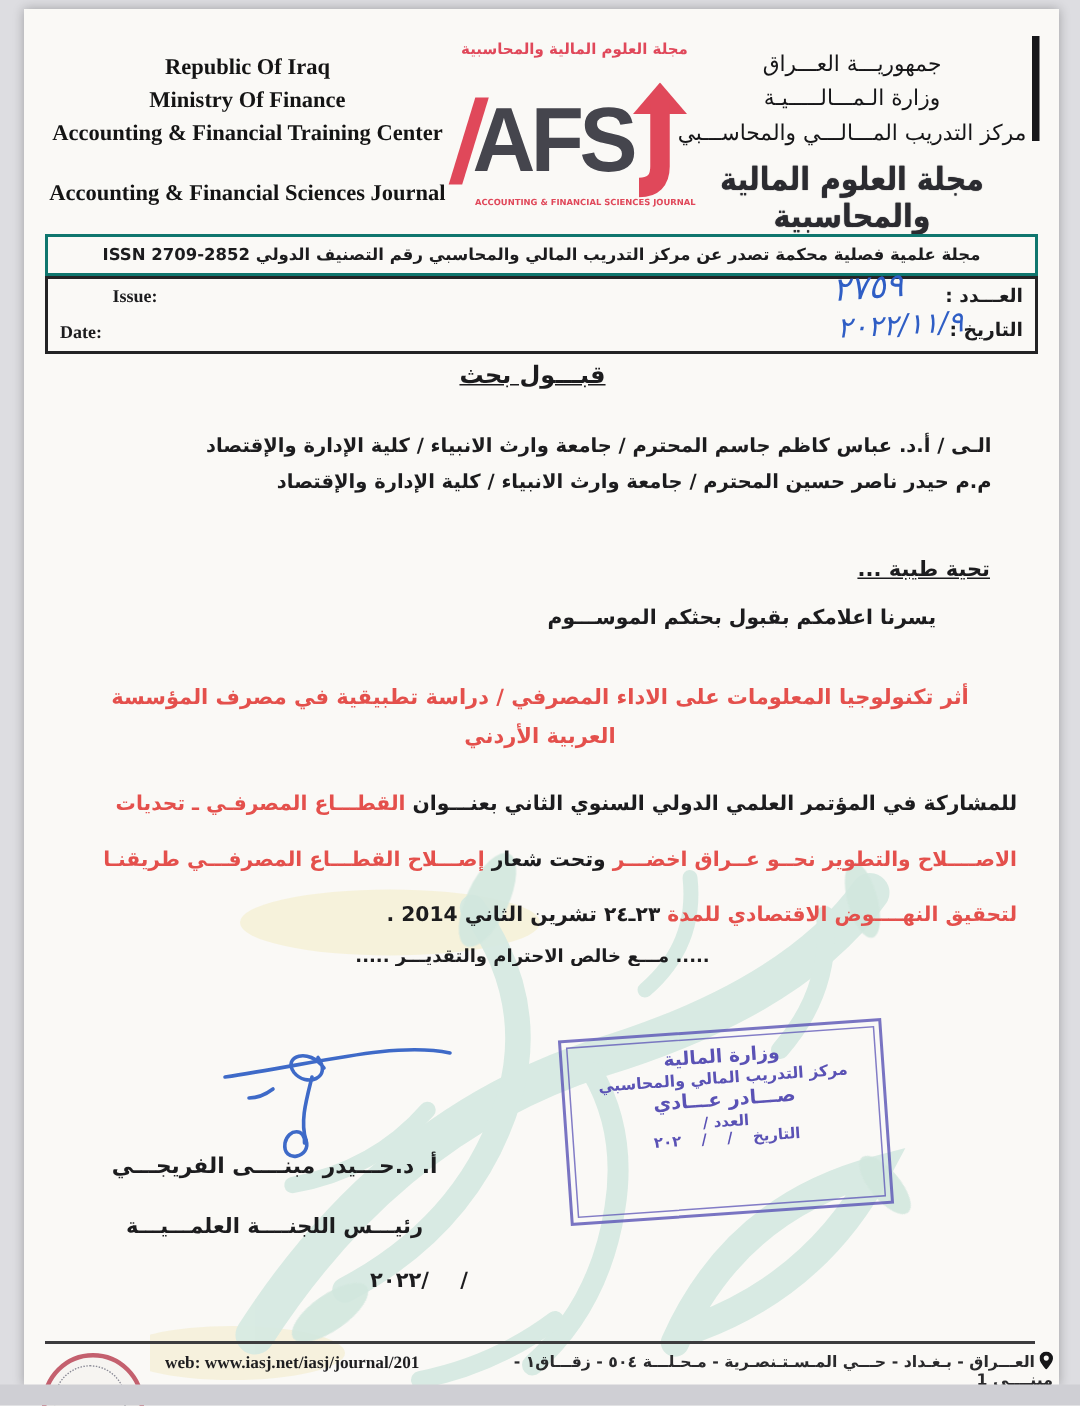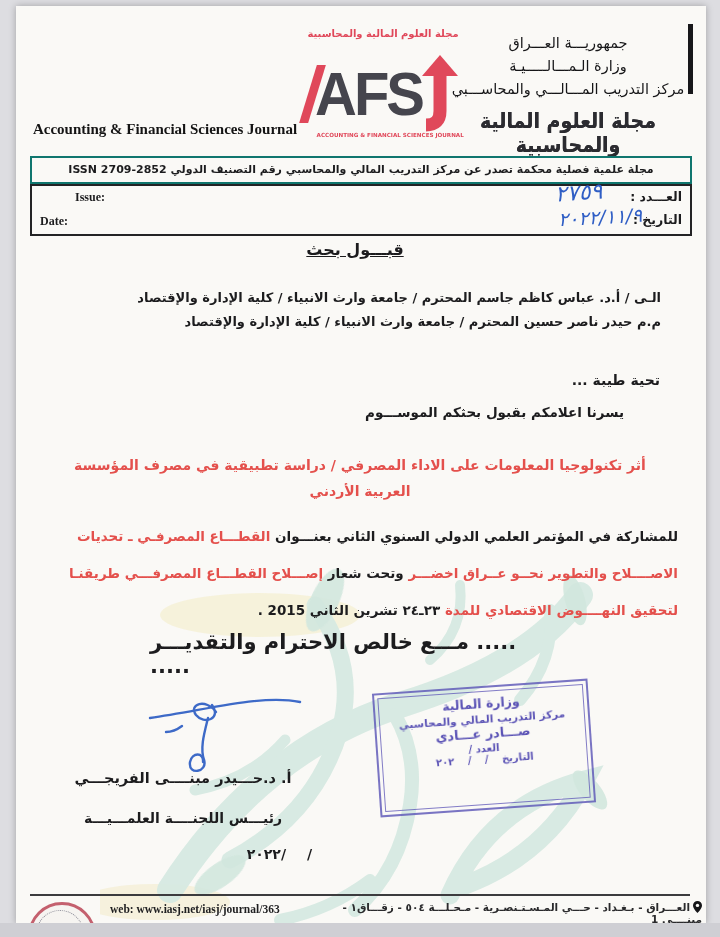--- a/index.html
+++ b/index.html
@@ -35,29 +35,29 @@
   .meta-en{position:absolute;font-family:"Liberation Serif",serif;font-weight:bold;font-size:12px;}
   .hand{position:absolute;color:#2f5ec5;font-style:italic;}
   .hand-issue{right:88px;top:-6px;font-size:22px;letter-spacing:7px;transform:rotate(-4deg);}
   .hand-date{right:48px;top:20px;font-size:19px;letter-spacing:3px;transform:rotate(-3deg);}
   
   .title{left:255px;top:240px;width:200px;text-align:center;font-size:16px;font-weight:bold;
          text-decoration:underline;}
   .recipients{left:55px;top:286px;width:606px;text-align:right;font-size:13px;font-weight:bold;
               line-height:24px;}
   .recipients span{display:block;}
-  .greeting{left:440px;top:372px;width:220px;text-align:right;font-size:14px;font-weight:bold;}
+  .greeting{left:440px;top:372px;width:220px;text-align:right;font-size:14px;font-weight:bold;text-decoration:underline;}
   .intro{left:340px;top:404px;width:284px;text-align:right;font-size:13.5px;font-weight:bold;}
   .paper-title{left:58px;top:452px;width:604px;text-align:center;font-size:14px;font-weight:bold;
                color:#e4504c;line-height:26px;}
   .body-par{left:42px;top:518px;width:636px;text-align:right;font-size:13.5px;font-weight:bold;
             line-height:37px;}
   .seg-red{color:#e4504c;}
   .seg-black{color:#1c1c1e;}
-  .closing{left:150px;top:630px;width:410px;text-align:left;font-size:21px;font-weight:bold;}
+  .closing{left:150px;top:630px;width:410px;text-align:center;font-size:12px;font-weight:bold;}
   
   .stamp{left:376px;top:686px;width:206px;height:114px;transform:rotate(-4deg);
          border:2px solid rgba(89,82,181,.8);padding:3px;z-index:3;}
   .stamp-inner{width:100%;height:100%;border:1.5px solid rgba(89,82,181,.75);box-sizing:border-box;
                text-align:center;color:#5a52b5;}
   .stamp .l1{font-size:12.5px;font-weight:bold;margin-top:4px;}
   .stamp .l2{font-size:10.5px;font-weight:bold;margin-top:2px;}
   .stamp .l3{font-size:13px;font-weight:bold;letter-spacing:1px;margin-top:1px;}
   .stamp .l4{font-size:10px;font-weight:bold;margin-top:2px;}
   .stamp .l5{font-size:10px;font-weight:bold;word-spacing:10px;}
@@ -101,20 +101,25 @@
       <path d="M330 120 Q365 90 360 45" stroke-width="10"></path>
     </g>
     <g fill="#d2e7de" opacity="0.9">
       <ellipse cx="225" cy="60" rx="14" ry="34" transform="rotate(25 225 60)"></ellipse>
       <ellipse cx="475" cy="60" rx="10" ry="26" transform="rotate(-15 475 60)"></ellipse>
       <ellipse cx="120" cy="335" rx="12" ry="30" transform="rotate(55 120 335)"></ellipse>
       <ellipse cx="490" cy="250" rx="10" ry="24" transform="rotate(-40 490 250)"></ellipse>
     </g>
   </svg>
 
+  <div class="abs en-block">
+    <div>Republic Of Iraq</div>
+    <div>Ministry Of Finance</div>
+    <div>Accounting &amp; Financial Training Center</div>
+  </div>
   <div class="abs en-journal">Accounting &amp; Financial Sciences Journal</div>
 
   <div class="abs logo">
     <div class="logo-ar" dir="rtl">مجلة العلوم المالية والمحاسبية</div>
     <div class="logo-row">
       <div class="logo-slash"></div>
       <div class="logo-afs">AFS</div>
       <svg width="36" height="80" viewBox="0 0 36 80">
         <polygon points="18,0 36,21 0,21" fill="#e0485a"></polygon>
         <path d="M18 14 L18 56 Q18 70 4 70" stroke="#e0485a" stroke-width="13" fill="none"></path>
@@ -151,21 +156,21 @@
 
   <div class="abs greeting" dir="rtl">تحية طيبة ...</div>
   <div class="abs intro" dir="rtl">يسرنا اعلامكم بقبول بحثكم الموســـوم</div>
   <div class="abs paper-title" dir="rtl">أثر تكنولوجيا المعلومات على الاداء المصرفي / دراسة تطبيقية في مصرف المؤسسة العربية الأردني</div>
 
   <div class="abs body-par" dir="rtl">
     <span class="seg-black">للمشاركة  في المؤتمر العلمي الدولي السنوي الثاني بعنـــوان </span>
     <span class="seg-red">القطـــاع المصرفـي ـ تحديات الاصــــلاح والتطوير نحــو عــراق اخضـــر </span>
     <span class="seg-black">وتحت شعار </span>
     <span class="seg-red">إصـــلاح القطـــاع المصرفـــي طريقنـا لتحقيق النهــــوض الاقتصادي للمدة </span>
-    <span class="seg-black">٢٣ـ٢٤ تشرين الثاني 2015 .</span>
+    <span class="seg-black">٢٣ـ٢٤ تشرين الثاني 2014 .</span>
   </div>
 
   <div class="abs closing" dir="rtl">..... مـــع خالص الاحترام  والتقديـــر .....</div>
 
   <div class="abs stamp">
     <div class="stamp-inner" dir="rtl">
       <div class="l1">وزارة المالية</div>
       <div class="l2">مركز التدريب المالي والمحاسبي</div>
       <div class="l3">صـــادر عـــادي</div>
       <div class="l4">العدد /</div>
@@ -183,21 +188,21 @@
     </g>
   </svg>
   <div class="abs sig-name" dir="rtl">أ. د.حـــيدر مبنــــى الفريجـــي</div>
   <div class="abs sig-title" dir="rtl">رئيـــس اللجنــــة العلمـــيـــة</div>
   <div class="abs sig-date" dir="rtl">/ /٢٠٢٢</div>
 
   <div class="abs foot-line"></div>
   <div class="abs foot-logo">
     <div class="foot-logo-inner"></div>
   </div>
-  <div class="abs foot-web">web: www.iasj.net/iasj/journal/363</div>
+  <div class="abs foot-web">web: www.iasj.net/iasj/journal/201</div>
   <div class="abs foot-addr" dir="rtl">
     <svg class="pin" width="9" height="12" viewBox="0 0 9 12">
       <path d="M4.5 0a4.5 4.5 0 0 1 4.5 4.5C9 7.6 4.5 12 4.5 12S0 7.6 0 4.5A4.5 4.5 0 0 1 4.5 0z" fill="#161618"></path>
       <circle cx="4.5" cy="4.4" r="1.7" fill="#faf9f6"></circle>
     </svg><span>العـــراق - بـغـداد - حـــي المـسـتـنصـرية - مـحـلـــة ٥٠٤ - زقـــاق١ - مبنــــى 1</span>
   </div>
   <div class="abs gray-strip"></div>
 </div>
 
 </body></html>

